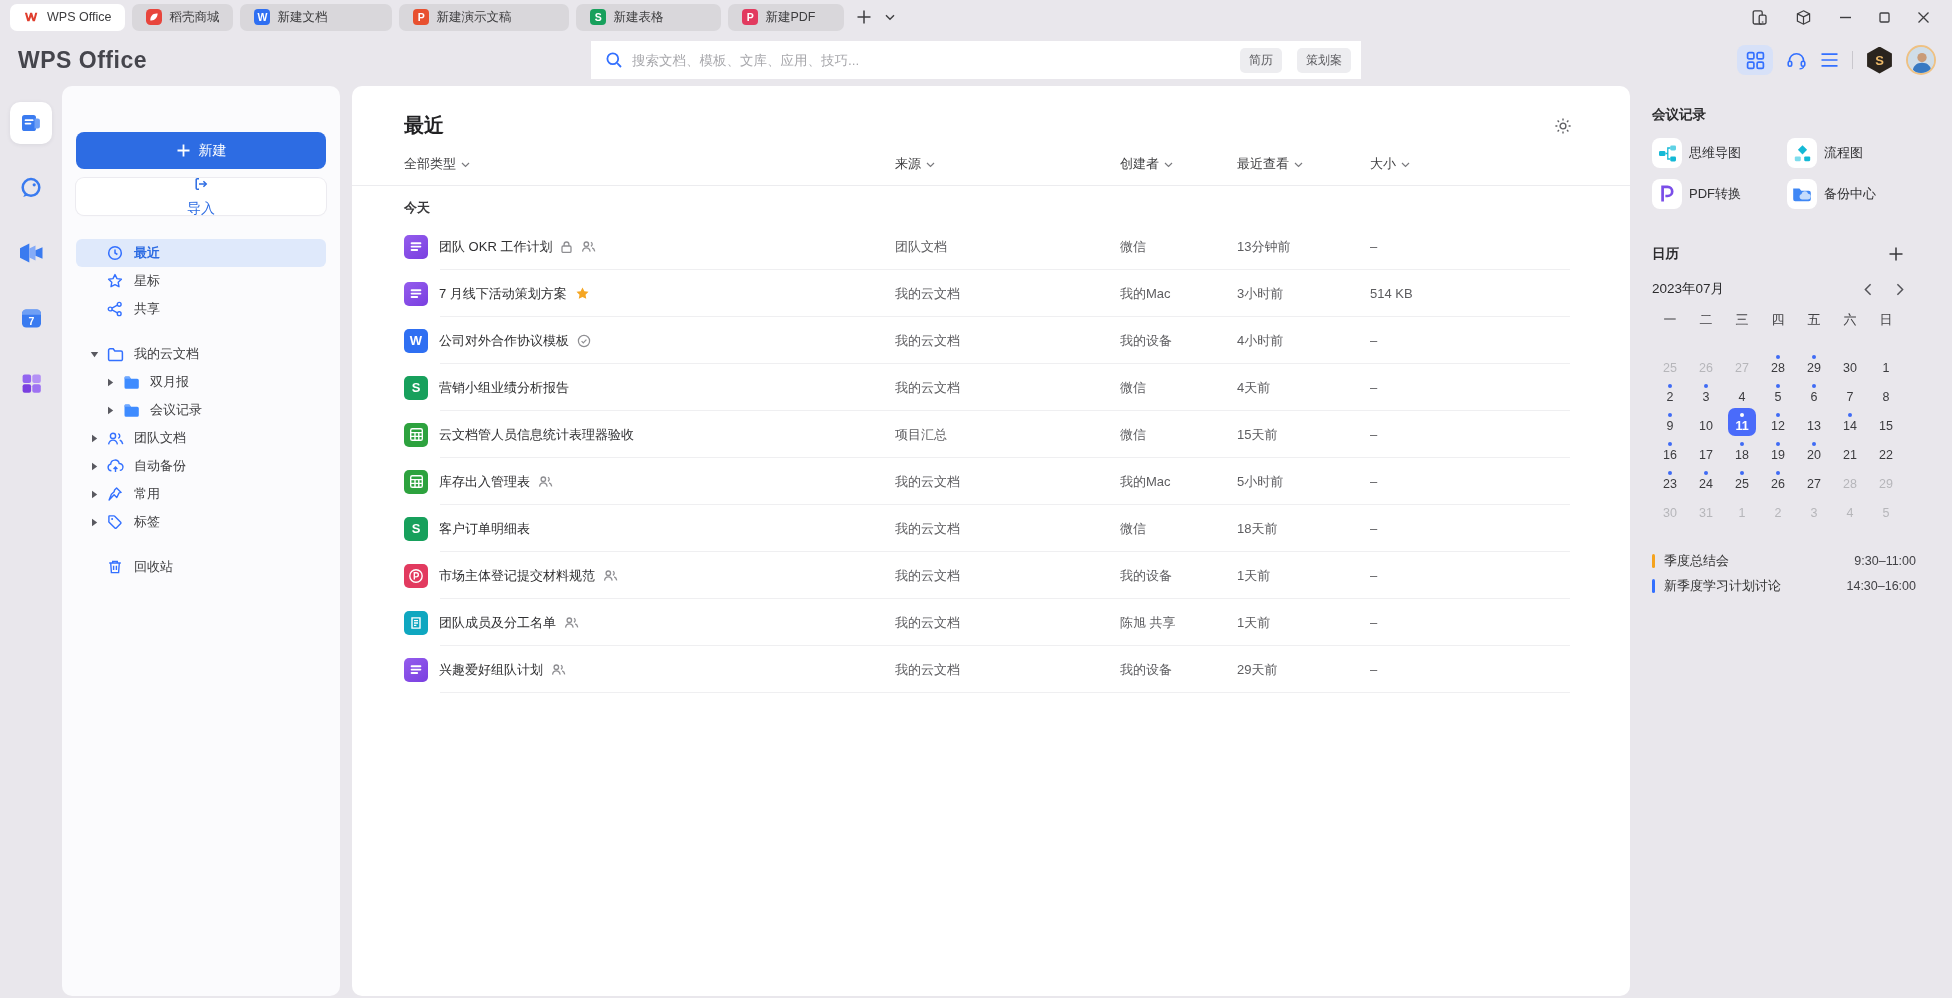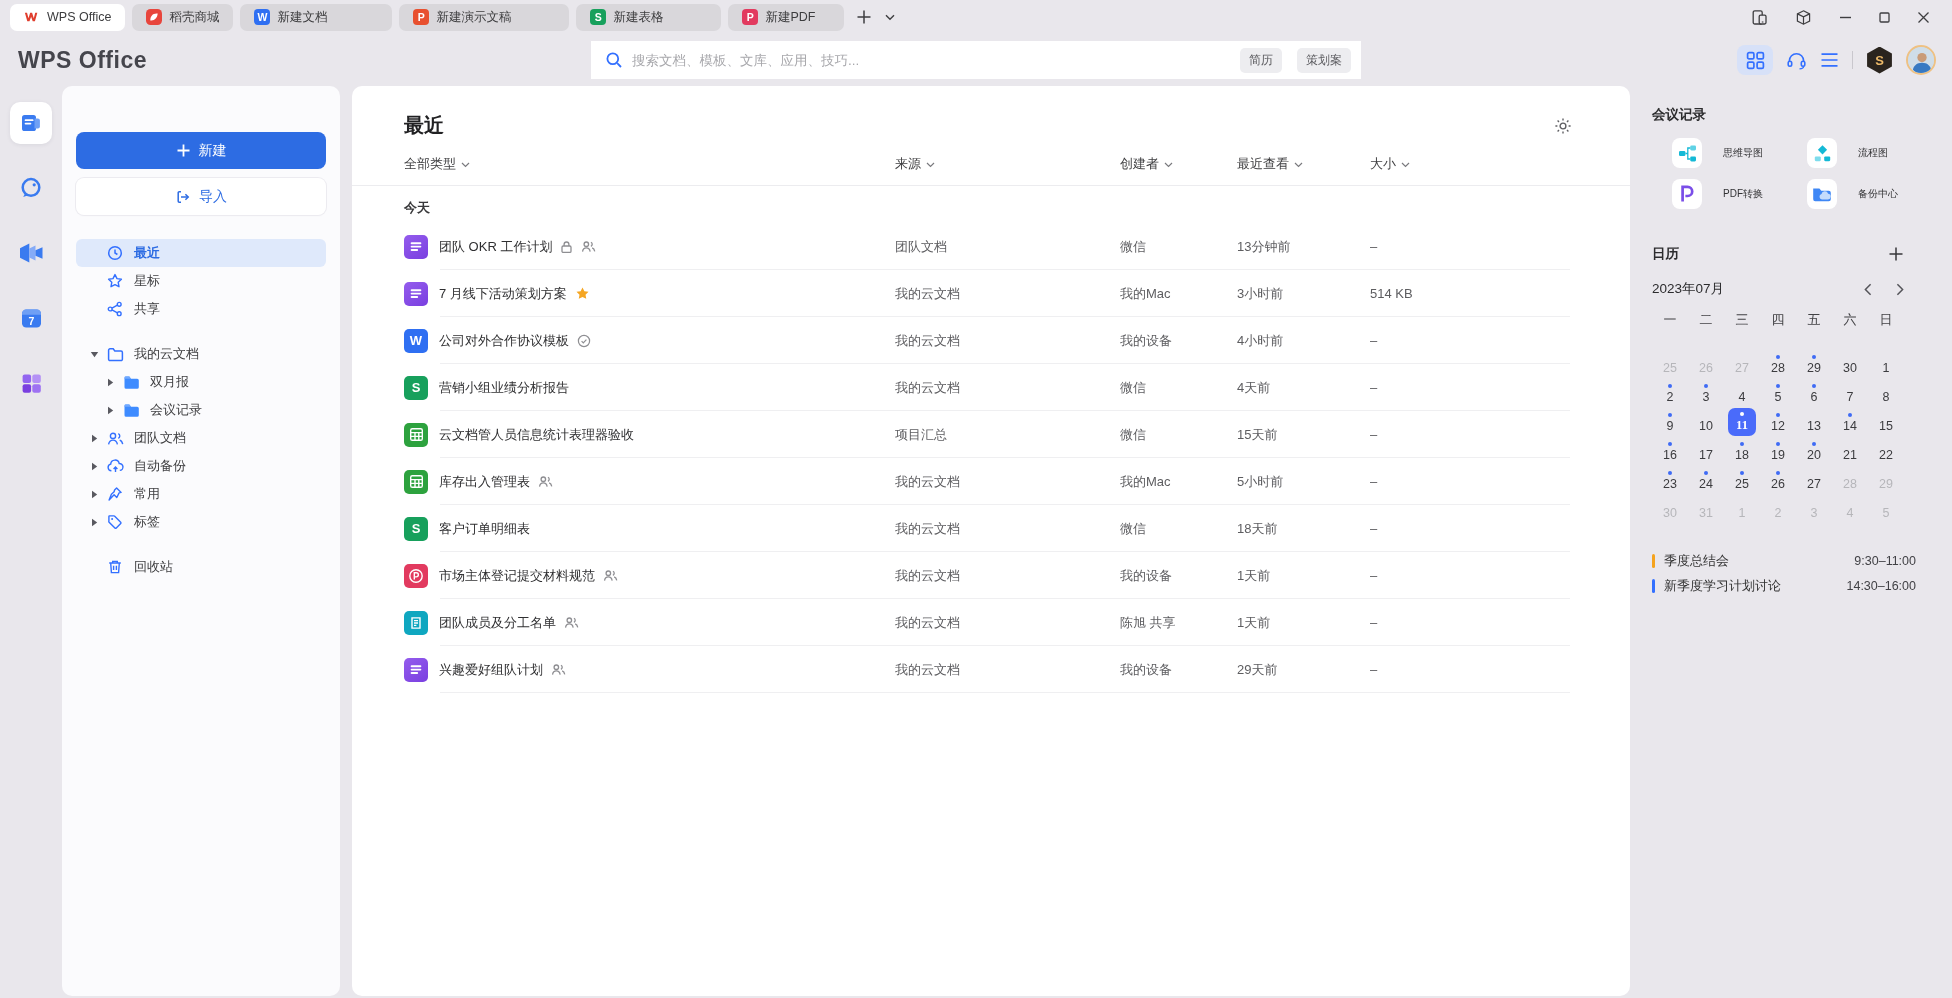--- a/index.html
+++ b/index.html
@@ -53,21 +53,21 @@
   .app { display:flex; height:910px; align-items:stretch; }
   .rail { width:62px; display:flex; flex-direction:column; align-items:center; padding-top:16px; gap:23px; flex:none; }
   .rail-item { width:42px; height:42px; display:flex; align-items:center; justify-content:center; border-radius:10px; }
   .rail-item.active { background:#fff; box-shadow:0 1px 4px rgba(40,40,60,.08); }
 
   .sidebar { width:278px; flex:none; background:#fbfbfd; border-radius:10px; padding:18px 14px 0 14px; }
   .btn-new { height:37px; background:#2d6ce3; border-radius:8px; color:#fff; font-size:14px;
              display:flex; align-items:center; justify-content:center; gap:8px;margin-top:28px; }
   .btn-import { height:37px; background:#fff; border-radius:8px; color:#2d6ce3; font-size:14px;
              display:flex; align-items:center; justify-content:center; gap:8px; margin-top:9px;
-             box-shadow:0 0 0 1px #ecebf0,0 1px 2px rgba(0,0,0,.04); }
+             box-shadow:0 0 0 1px #ecebf0,0 1px 2px rgba(0,0,0,.04);flex-direction:column; }
   .nav { margin-top:24px; display:flex; flex-direction:column; }
   .nav-item { height:28px; display:flex; align-items:center; border-radius:6px; padding:0 8px 0 10px;
               color:#3e3e40; font-size:13px; }
   .nav-item .caret { width:16px; display:flex; justify-content:center; align-items:center; color:#595960; flex:none; }
   .nav-item .nicon { width:18px; height:18px; margin:0 10px 0 4px; color:#3370ff; display:flex; align-items:center; justify-content:center; flex:none; }
   .nav-item.active { background:#dfe9fb; color:#2d6ce3; font-weight:600; }
   .nav-item.indent { padding-left:26px; }
   .nav-gap { height:17px; }
 
   .main { flex:1; background:#fff; border-radius:10px; margin-left:12px; overflow:hidden; }
@@ -92,36 +92,36 @@
   .ft-stable { background:#2da23e; }
   .ft-pdf { background:#e23a5f; }
   .ft-form { background:#0fa7c0; }
   .badge { color:#8e8e92; display:flex; margin-left:-3px; }
   .badge.star { color:#f5a623; }
 
   
   .rightbar { width:322px; flex:none; padding:20px 36px 0 22px; }
   .rp-title { font-size:13.5px; font-weight:700; color:#2c2c2e; }
   .tools { display:grid; grid-template-columns:1fr 1fr; gap:11px 6px; margin-top:14px; }
-  .tool { display:flex; align-items:center; gap:21px; font-size:10px; color:#323234;margin-left:20px; }
+  .tool { display:flex; align-items:center; gap:7px; font-size:13px; color:#323234; }
   .tool-tile { width:30px; height:30px; background:#fff; border-radius:8px; display:flex; align-items:center; justify-content:center; flex:none; }
   .cal-head { display:flex; justify-content:space-between; align-items:center; margin-top:36px; }
   .cal-plus { color:#37373a; display:flex; }
   .cal-month-row { display:flex; justify-content:space-between; align-items:center; margin-top:17px; font-size:13.5px; color:#2c2c2e; width:252px; }
   .cal-nav { display:flex; gap:24px; color:#55555a; }
   .cal-nav span { display:flex; }
   .cal-table { width:252px; }
   .cal-grid { display:grid; grid-template-columns:repeat(7,1fr); margin-top:13px; }
   .cal-wd { font-size:13px; color:#424245; text-align:center; height:26px; }
   .cal-day { width:28px; height:28px; margin:0 auto 1px auto; display:flex; flex-direction:column; align-items:center;
              justify-content:flex-end; font-size:12.5px; color:#3c3c3f; border-radius:7px; padding-bottom:3px; }
   .cal-day .dot { width:4px; height:4px; border-radius:50%; background:#3f6bf5; margin-bottom:2px; visibility:hidden; }
   .cal-day.hasdot .dot { visibility:visible; }
   .cal-day.dim { color:#b6b6ba; }
-  .cal-day.sel { background:#4a6bfa; color:#fff; font-weight:600;font-family:Liberation Serif, serif; }
+  .cal-day.sel { background:#4a6bfa; color:#fff; font-weight:600; }
   .cal-day.sel .dot { background:#fff; }
   .events { margin-top:24px; }
   .event { display:flex; align-items:center; height:25px; font-size:13px; color:#333; }
   .event .bar { width:3px; height:14px; border-radius:2px; margin-right:9px; flex:none; }
   .event .etime { margin-left:auto; font-size:12.5px; color:#424246; }
 </style>
 </head>
 <body>
 
 <div class="titlebar">

